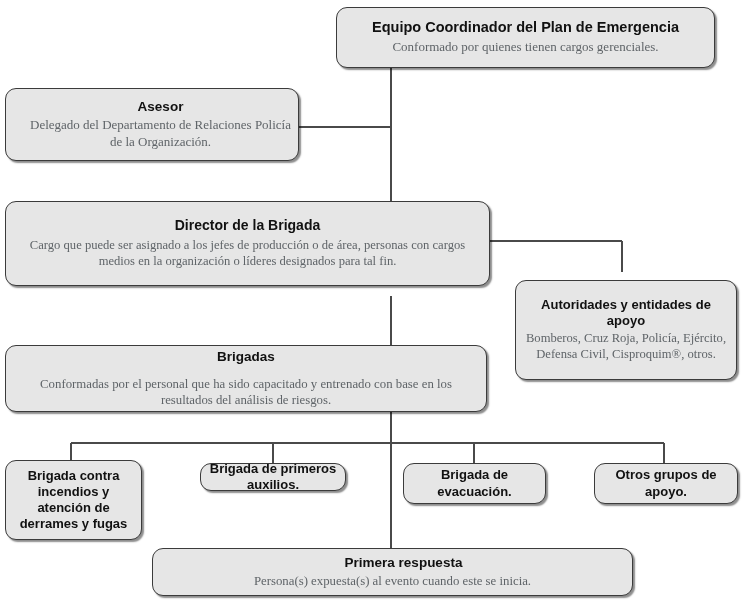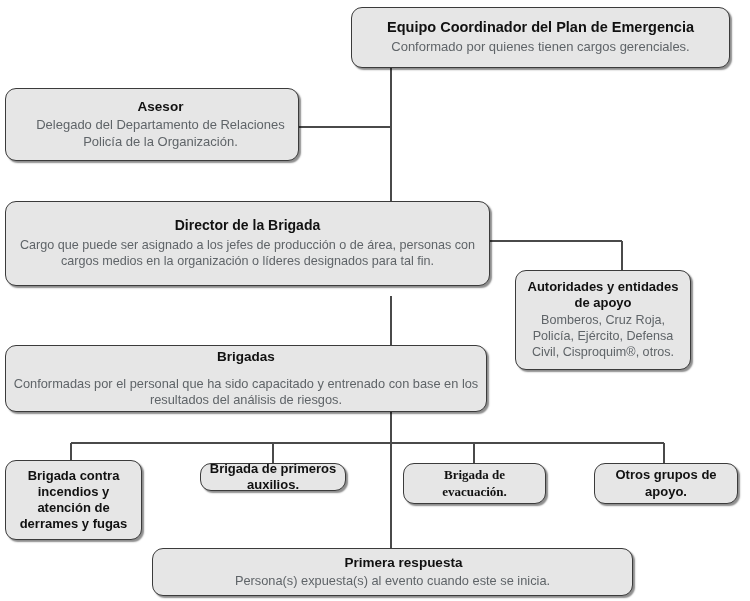--- a/index.html
+++ b/index.html
@@ -42,45 +42,46 @@
     z-index: 2;
   }
   .node .title {
     font-weight: bold;
     color: #111111;
     line-height: 1.24;
   }
   .node .desc {
     color: #5f6468;
     line-height: 1.26;
+    font-family: Liberation Serif, serif;
   }
   
-  #node-equipo       { left: 351px; top: 7px;   width: 379px; height: 61px; }
+  #node-equipo       { left: 336px; top: 7px;   width: 379px; height: 61px; }
   #node-equipo .title{ font-size: 14.5px; }
   #node-equipo .desc { font-size: 13px; margin-top: 2px; }
 
   #node-asesor       { left: 5px;   top: 88px;  width: 294px; height: 73px; padding-left: 24px; }
   #node-asesor .title{ font-size: 13.5px; }
   #node-asesor .desc { font-size: 13px; margin-top: 2px; }
 
   #node-director     { left: 5px;   top: 201px; width: 485px; height: 85px; }
   #node-director .title{ font-size: 14px; }
   #node-director .desc { font-size: 12.6px; margin-top: 3px; }
 
-  #node-autoridades  { left: 515px; top: 270px; width: 176px; height: 100px; }
+  #node-autoridades  { left: 515px; top: 280px; width: 222px; height: 100px; }
   #node-autoridades .title{ font-size: 13px; }
   #node-autoridades .desc { font-size: 12.6px; margin-top: 2px; }
 
   #node-brigadas     { left: 5px;   top: 345px; width: 482px; height: 67px; }
   #node-brigadas .title{ font-size: 13.5px; }
   #node-brigadas .desc { font-size: 12.8px; margin-top: 10px; }
 
   #node-b1 { left: 5px;   top: 460px; width: 137px; height: 80px; }
   #node-b2 { left: 200px; top: 463px; width: 146px; height: 28px; }
-  #node-b3 { left: 403px; top: 463px; width: 143px; height: 41px; font-family: Liberation Serif, serif; }
+  #node-b3 { left: 403px; top: 463px; width: 143px; height: 41px; }
   #node-b4 { left: 594px; top: 463px; width: 144px; height: 41px; }
   .sub .title { font-size: 13px; }
 
   #node-primera      { left: 152px; top: 548px; width: 481px; height: 48px; }
   #node-primera .title{ font-size: 13.5px; margin-left: 22px; }
   #node-primera .desc { font-size: 12.8px; margin-top: 1px; }
 </style>
 </head>
 <body>
 

